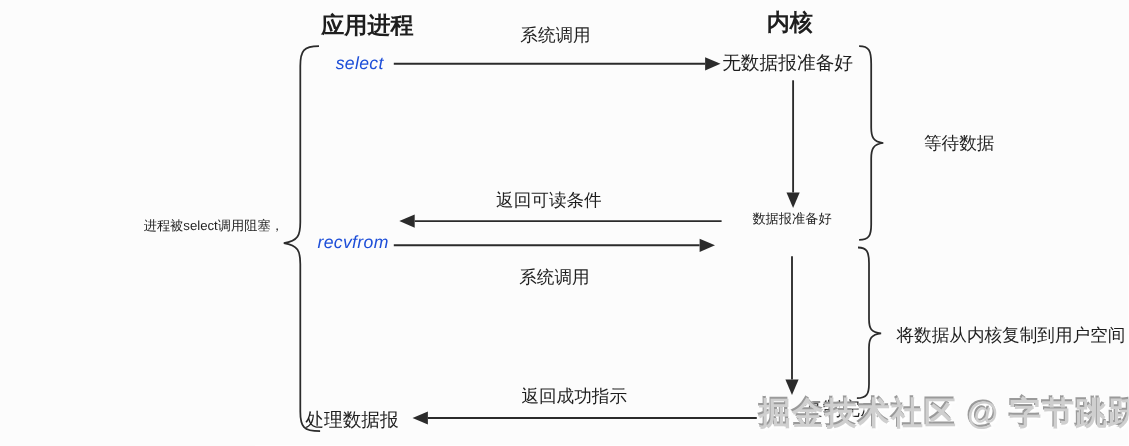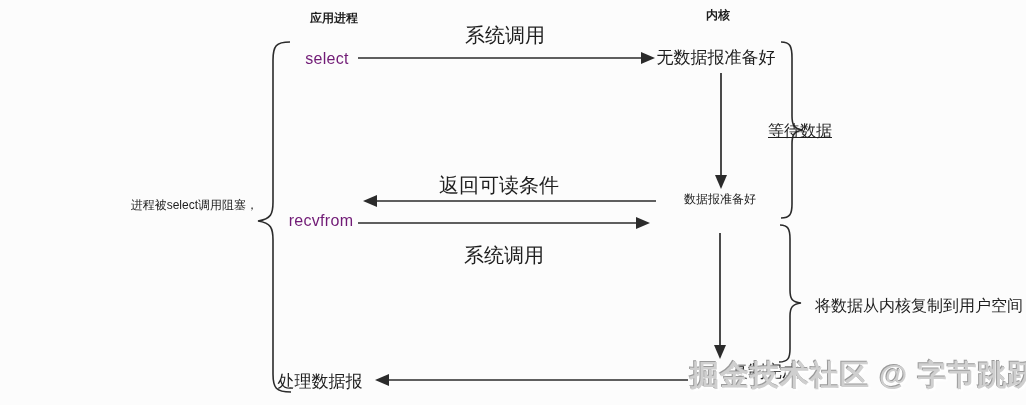--- a/index.html
+++ b/index.html
@@ -4,25 +4,25 @@
 <style>
   html,body{margin:0;padding:0;background:#ffffff;}
   .canvas{
     position:relative;
     width:1026px;height:405px;
     background:#fcfcfc;
     font-family:"Liberation Sans","DejaVu Sans",sans-serif;
     color:#1e1e1e;
     overflow:hidden;
   }
-  .t{position:absolute;white-space:nowrap;font-size:20px;line-height:1.15;}
+  .t{position:absolute;white-space:nowrap;font-size:16px;line-height:1.15;}
   .cx{transform:translateX(-50%);}
-  .hdr{font-size:12px;font-weight:600;}
+  .hdr{font-size:21px;font-weight:600;}
   .node{font-size:17px;}
-  .mono-node{font-size:16px;letter-spacing:.3px;color:#701a75;}
+  .mono-node{font-size:16px;letter-spacing:.3px;color:#1d4ed8;font-style:italic;}
   .twoline{text-align:center;line-height:18px;font-size:12px;}
   .note{
     position:absolute;left:0;top:194px;width:258px;
     text-align:right;font-size:12px;line-height:22px;white-space:nowrap;
   }
   .note span{display:block;}
   .brace-label{font-size:16px;}
   svg.lines{position:absolute;left:0;top:0;z-index:1;}
   .txt{z-index:2;}
   .watermark{
@@ -70,31 +70,32 @@
     </g>
   </svg>
 
   <div class="t txt hdr cx" style="left:334px;top:12px;">应用进程</div>
   <div class="t txt hdr cx" style="left:718px;top:9px;">内核</div>
 
   <div class="t txt cx" style="left:505px;top:24px;">系统调用</div>
   <div class="t txt mono-node cx" style="left:327px;top:50px;">select</div>
   <div class="t txt node cx" style="left:716px;top:48px;">无数据报准备好</div>
 
-  <div class="t txt brace-label" style="left:768px;top:122px;text-decoration:underline;">等待数据</div>
+  <div class="t txt brace-label" style="left:840px;top:122px;">等待数据</div>
 
   <div class="t txt cx" style="left:499px;top:174px;text-align:center;">返回可读条件</div>
   <div class="t txt mono-node cx" style="left:321px;top:212px;">recvfrom</div>
   <div class="t txt twoline cx" style="left:720px;top:190px;">
     <span>数据报准备好</span><br>
   </div>
   <div class="t txt cx" style="left:504px;top:244px;">系统调用</div>
 
   <div class="t txt brace-label" style="left:815px;top:297px;">将数据从内核复制到用户空间</div>
 
+  <div class="t txt cx" style="left:522px;top:352px;">返回成功指示</div>
   <div class="t txt node cx" style="left:320px;top:372px;">处理数据报</div>
   <div class="t txt node cx" style="left:727px;top:362px;margin-left:38px;">复制完成</div>
 
   <div class="note txt">
     <span>进程被select调用阻塞，</span>
   </div>
 
   <div class="watermark">掘金技术社区 @ 字节跳跃者</div>
 
 </div>

